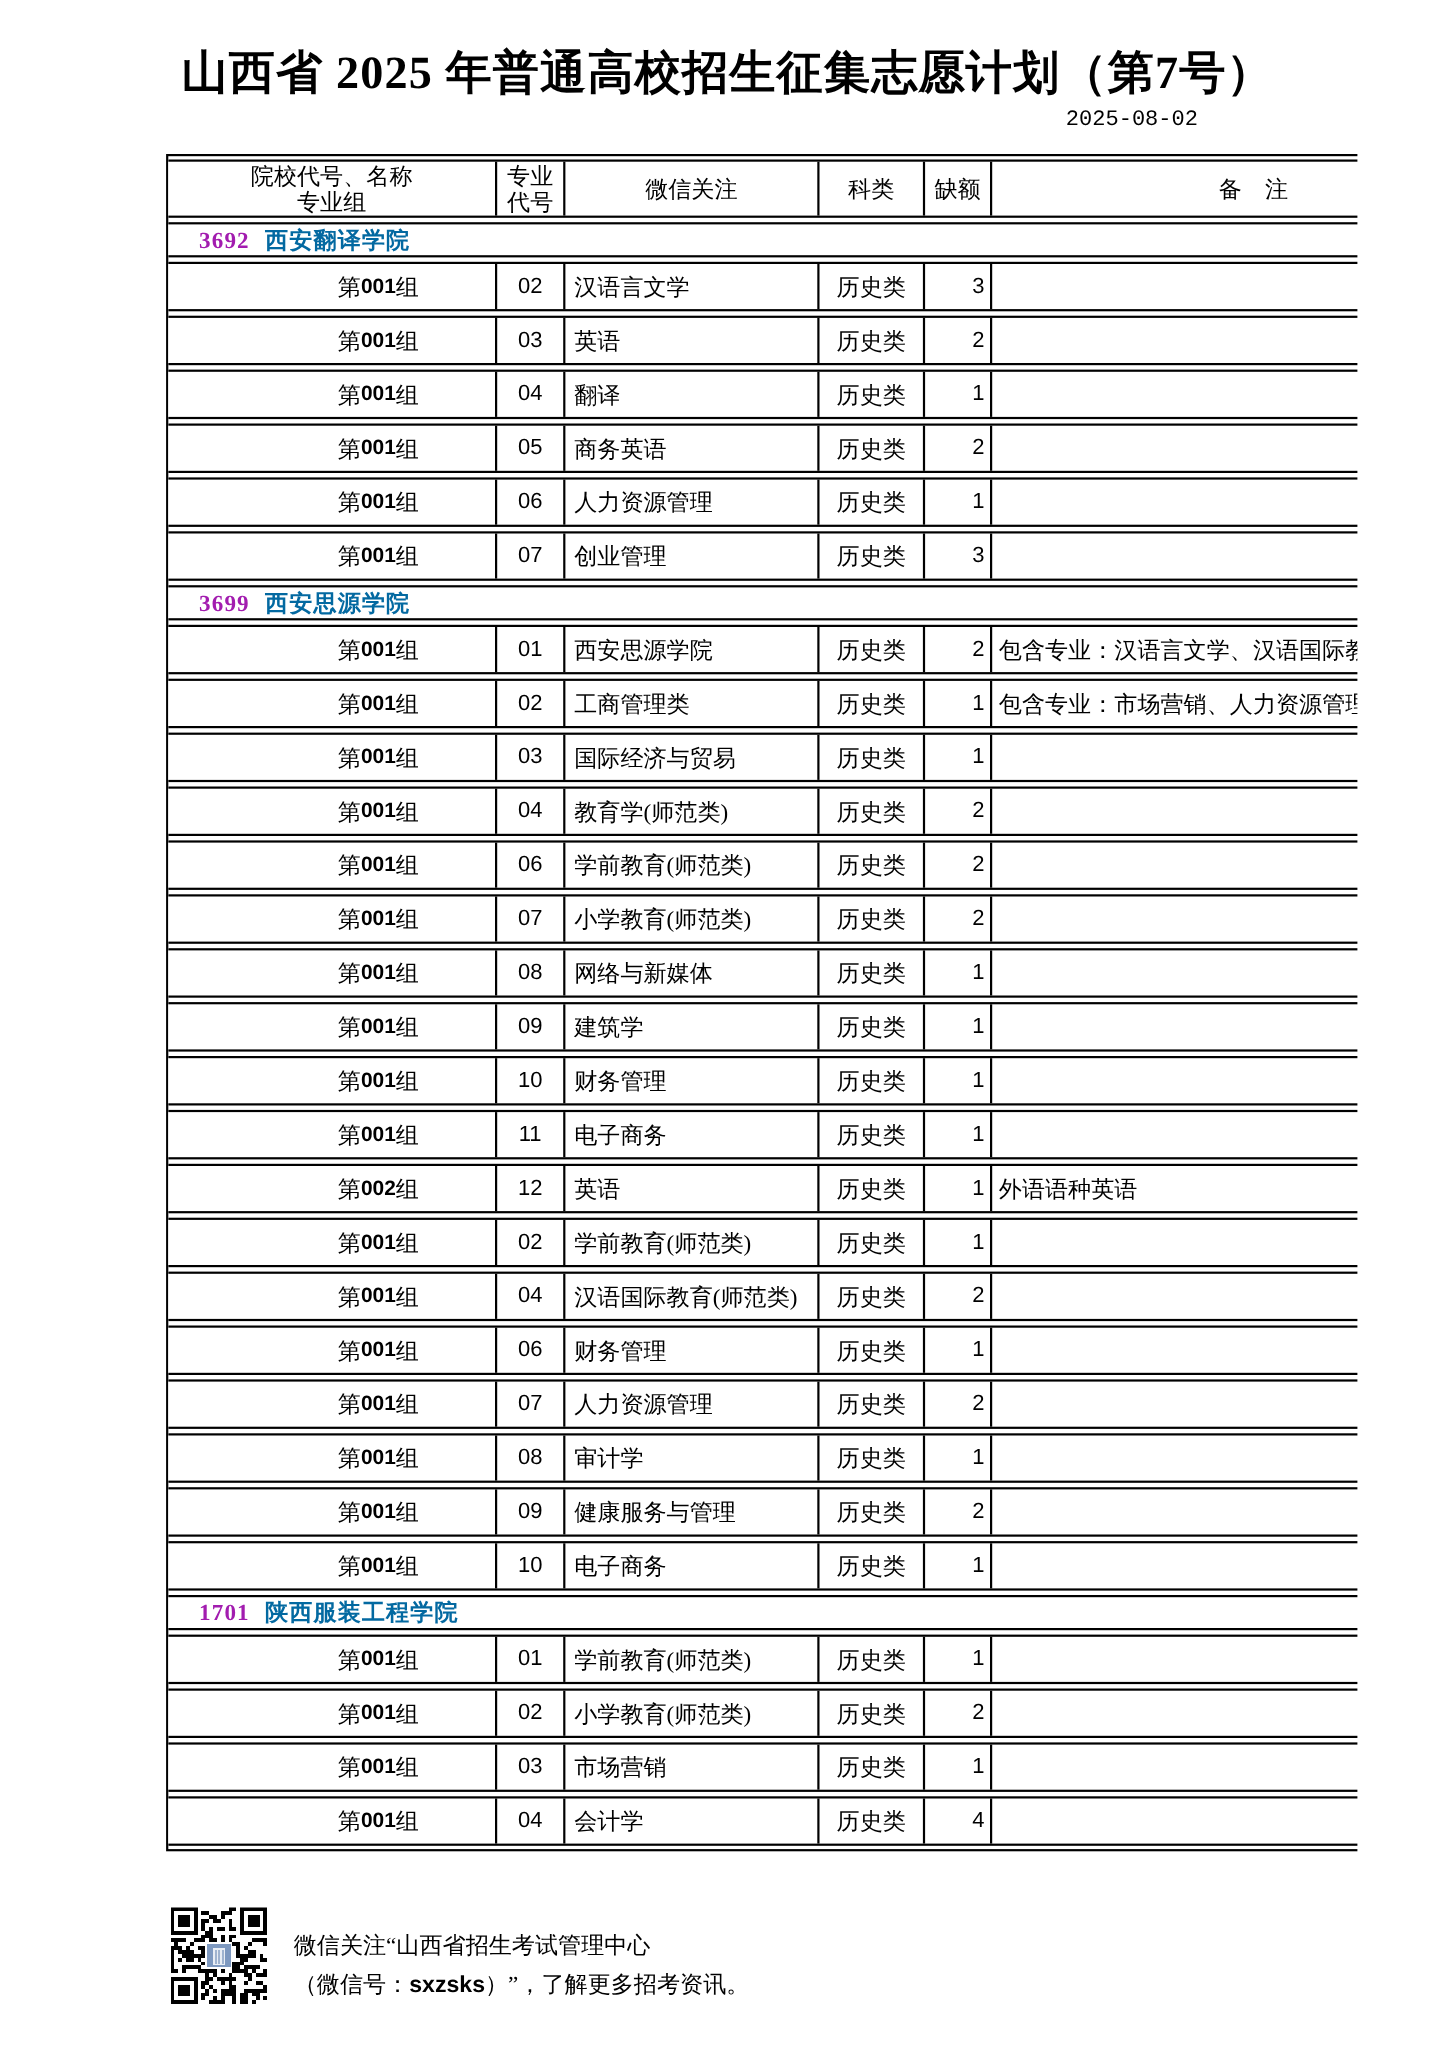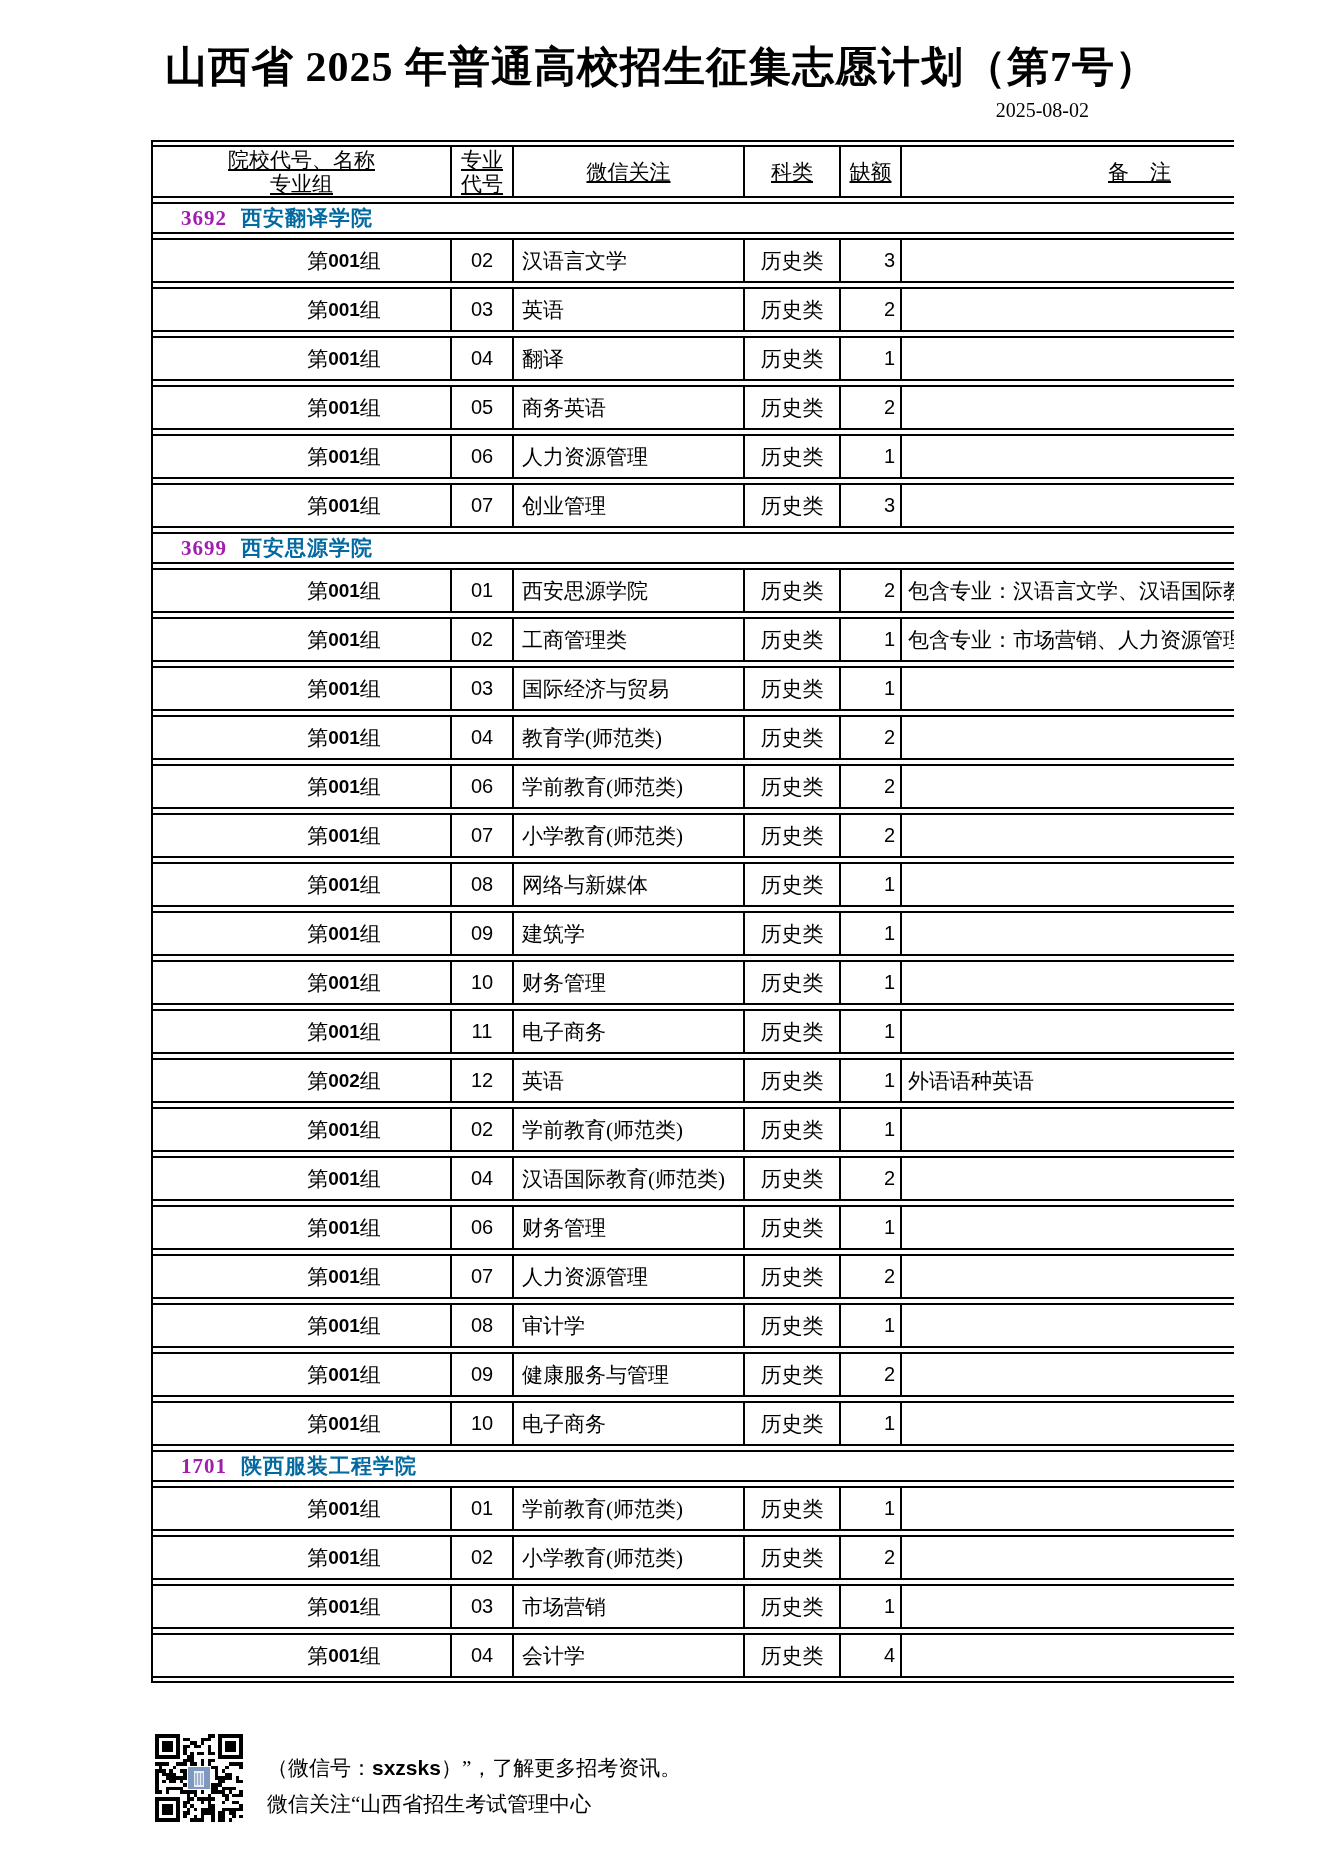--- a/index.html
+++ b/index.html
@@ -20,20 +20,21 @@
     line-height:54px;
     font-weight:bold;
     letter-spacing:1px;
   }
   .date{
     margin-top:4px;
     padding-right:145px;
     text-align:right;
     font-size:20px;
     line-height:24px;
+    font-family:Liberation Mono, monospace;
   }
   
   .tbl{
     margin:18px 0 0 62px;
     width:1228px;
     box-sizing:border-box;
     border:2px solid #000;
     padding:3px 0;
     background:#fff;
   }
@@ -50,21 +51,21 @@
     border-right:2px solid #000;
     display:flex;
     align-items:center;
     font-size:21px;
     min-height:41px;
     overflow:hidden;
     white-space:nowrap;
   }
   .cell:last-child{border-right:none;}
   .hrow .cell{min-height:49px;justify-content:center;text-align:center;}
-  .hlines{line-height:24px;text-decoration:underline;}
+  .hlines{line-height:24px;}
   .c-group{justify-content:center;padding-left:85px;}
   .c-code{justify-content:center;font-family:"Liberation Sans","DejaVu Sans",sans-serif;font-size:20px;}
   .c-name{padding-left:8px;}
   .c-cat{justify-content:center;}
   .c-vac{justify-content:flex-end;padding-right:5px;font-family:"Liberation Sans","DejaVu Sans",sans-serif;font-size:20px;}
   .c-note{padding-left:6px;}
   .num-sans{font-family:"Liberation Sans","DejaVu Sans",sans-serif;font-size:19px;font-weight:600;}
   .secrow{
     display:flex;
     align-items:center;
@@ -692,19 +693,19 @@
       <rect x="2" y="20" width="3" height="3" fill="#000"></rect>
       <rect x="9" y="9" width="7" height="7" fill="#fff"></rect>
       <rect x="9.5" y="9.5" width="6" height="6" fill="#7e99c0"></rect>
       <rect x="11" y="10.5" width="3" height="4.5" fill="#e8edf4"></rect>
       <rect x="11.4" y="11" width="0.5" height="3.6" fill="#9fb3cf"></rect>
       <rect x="12.3" y="11" width="0.5" height="3.6" fill="#9fb3cf"></rect>
       <rect x="13.2" y="11" width="0.5" height="3.6" fill="#9fb3cf"></rect>
     </svg>
 
   <div class="footer-text">
+    <div>微信关注“山西省招生考试管理中心</div>
     <div><span>（微信号：</span><span class="wechat-id">sxzsks</span><span>）”，了解更多招考资讯。</span></div>
-    <div>微信关注“山西省招生考试管理中心</div>
   </div>
 
   <div class="page-num">- 17-</div>
 
 </div>
 
 </body></html>

